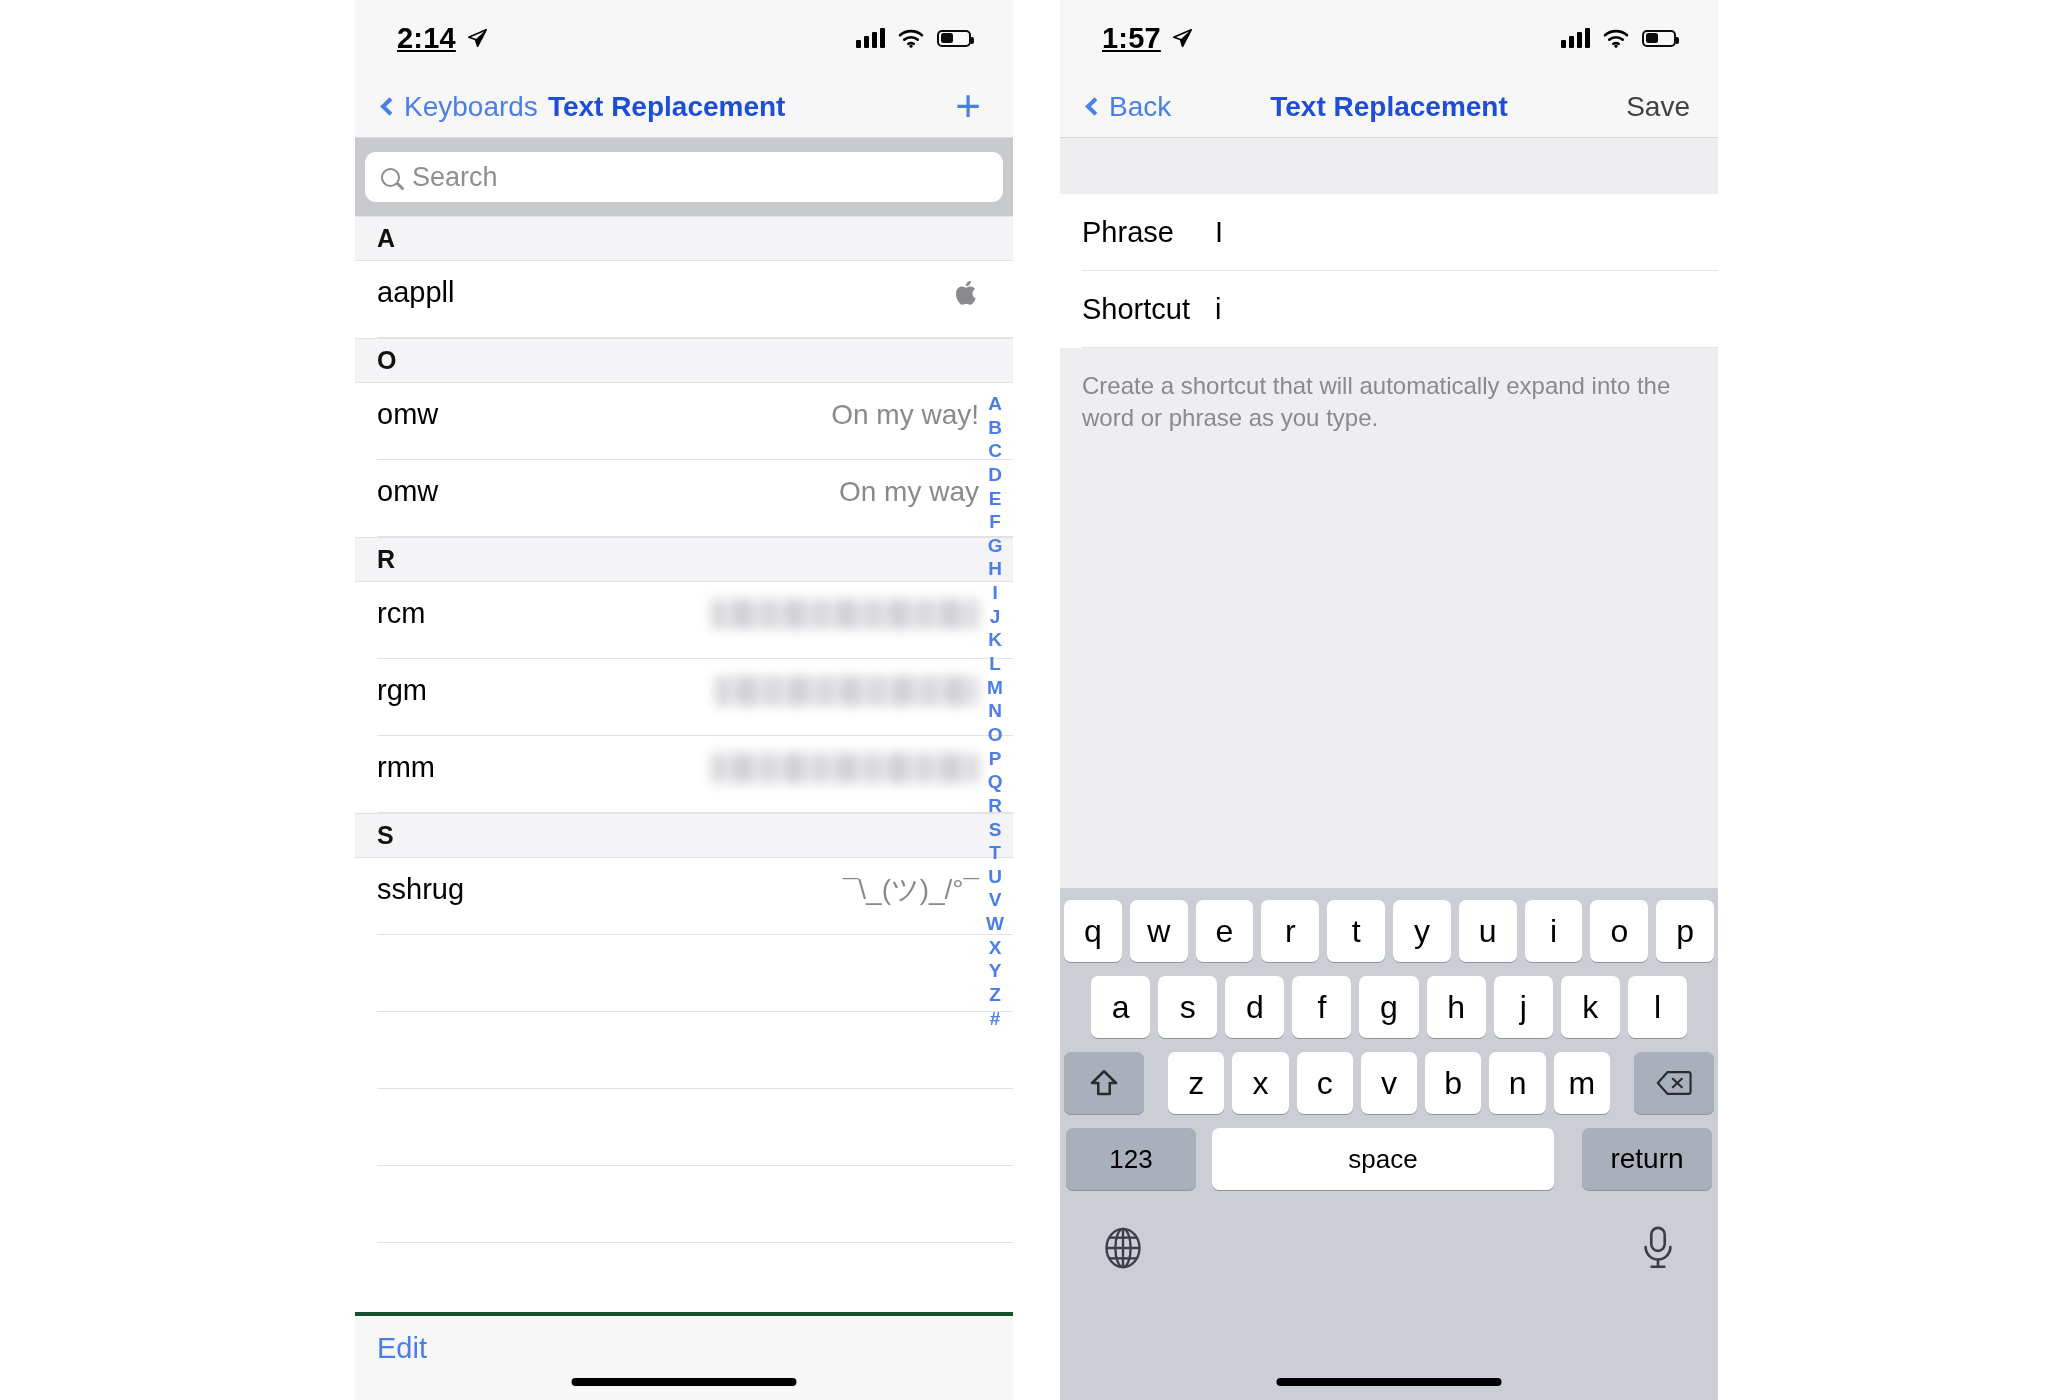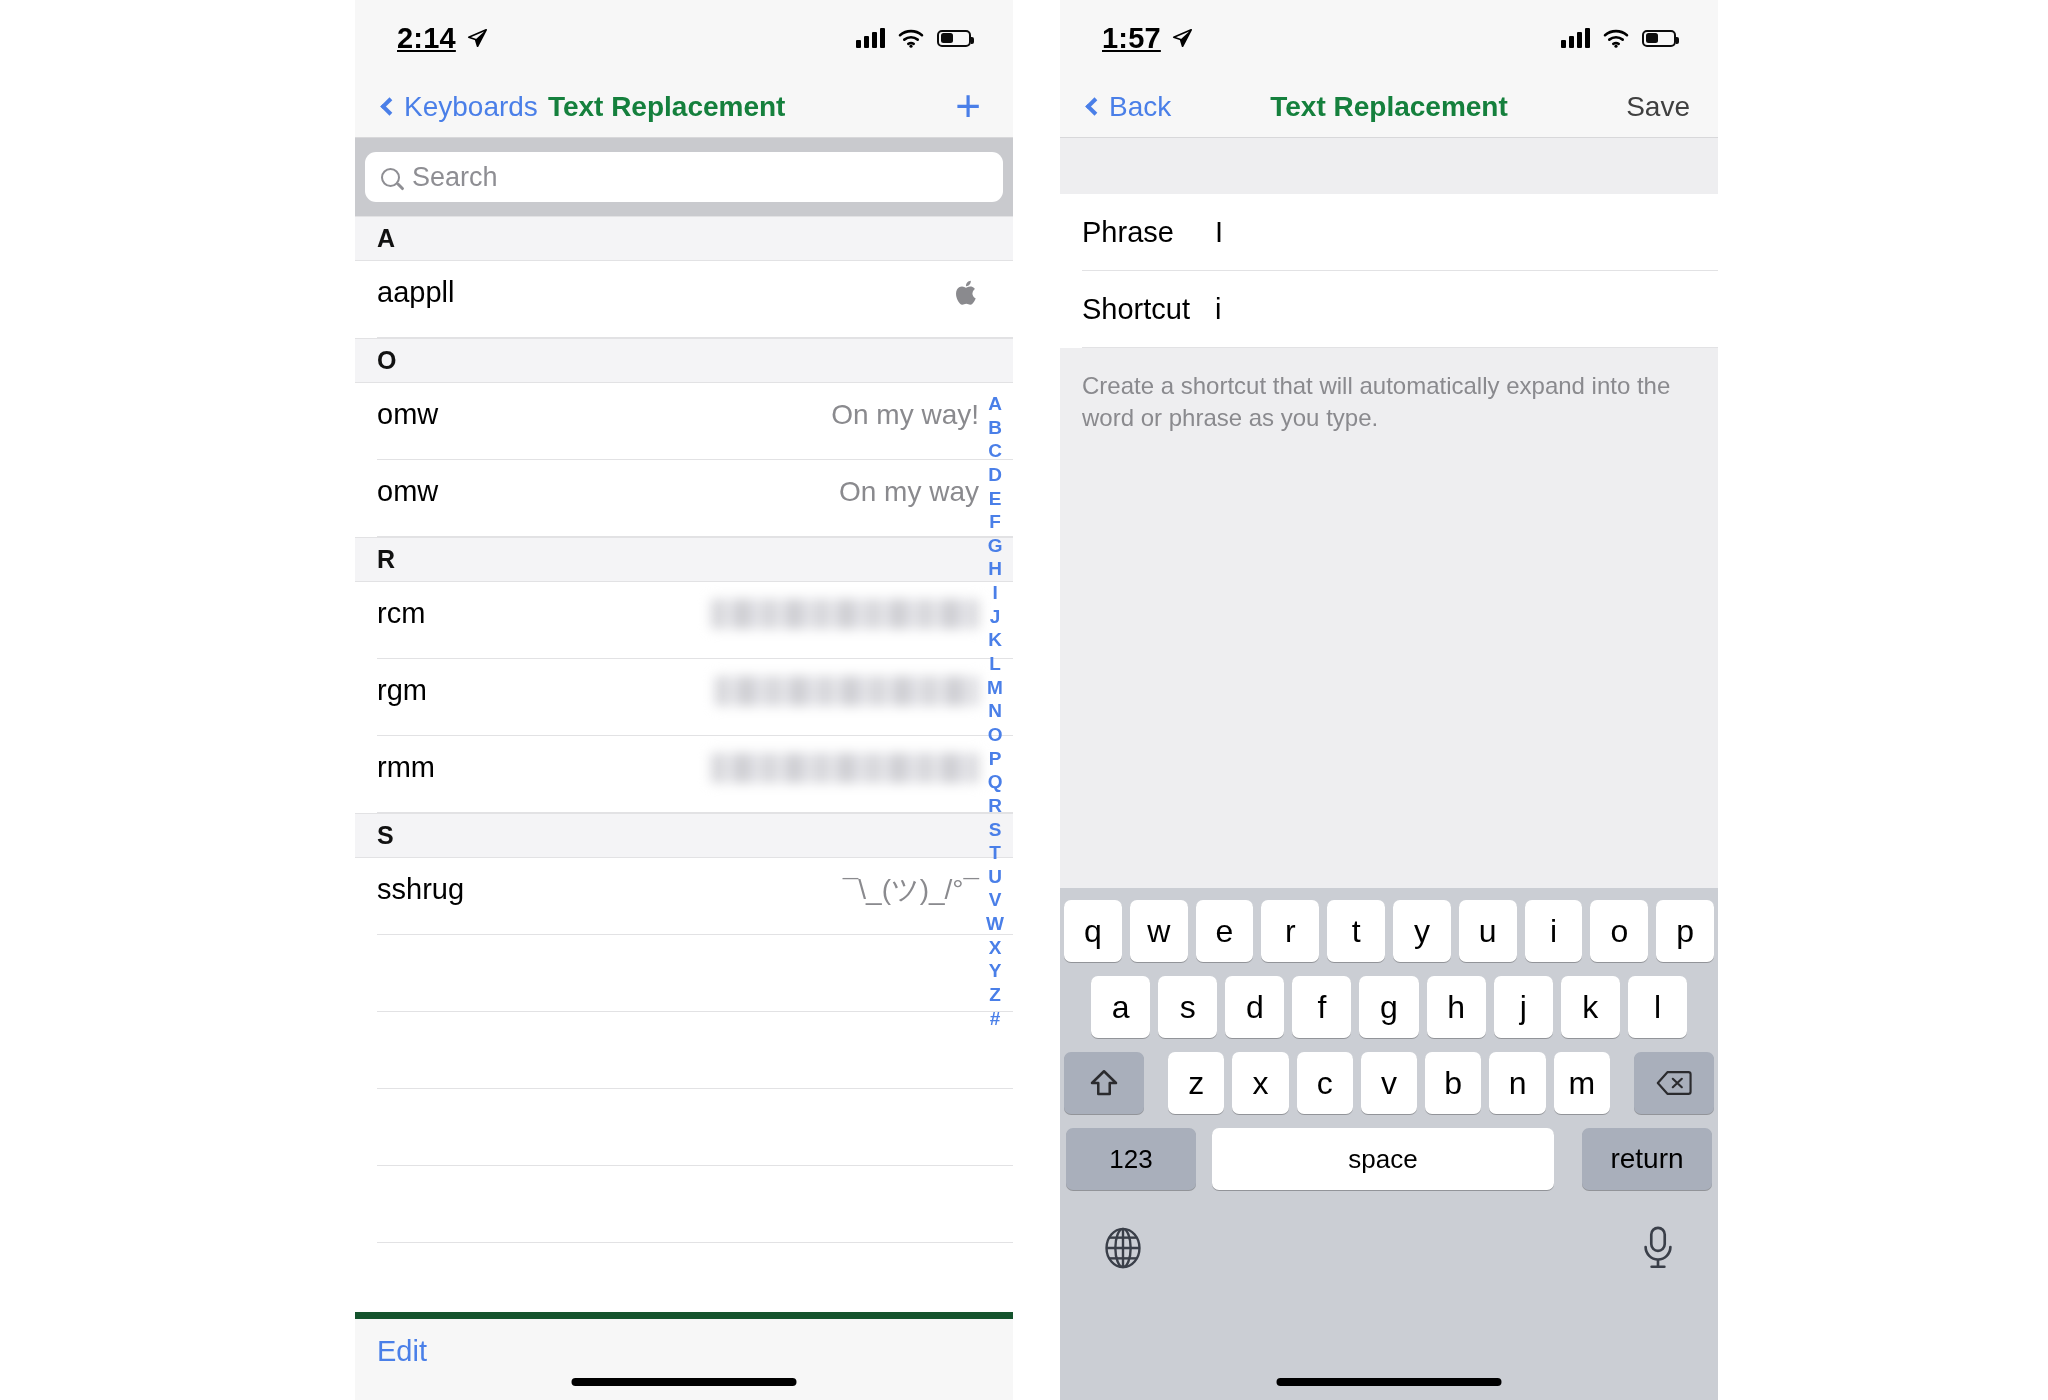--- a/index.html
+++ b/index.html
@@ -77,21 +77,21 @@
     color: #4a7fe8; font-size: 28px; cursor: pointer;
   }
   .chev {
     display:inline-block; width: 13px; height: 13px;
     border-left: 4.5px solid #4a7fe8;
     border-bottom: 4.5px solid #4a7fe8;
     transform: rotate(45deg);
     margin-right: 4px;
   }
   .nav-title {
-    font-size: 28px; font-weight: bold; color: #15803d;
+    font-size: 28px; font-weight: bold; color: #1d4ed8;
     white-space: nowrap;
   }
   .nav-left-title { margin-left: 10px; }
   .nav-spacer { flex: 1; }
   .plus-btn {
     color:#4a7fe8; font-size: 44px; font-weight: 300; line-height: 0.7;
     cursor:pointer; padding-right: 4px;
   }
   .nav-save { color:#404040; font-size: 28px; cursor:pointer; }
   .nav-center-abs {
@@ -170,21 +170,21 @@
     display:flex; flex-direction:column; align-items:center;
     color:#4a7fe8; font-size: 19px; line-height: 1.245;
     font-weight: 600;
     user-select:none; cursor:pointer;
   }
 
   
   .toolbar-bottom {
     position:absolute; left:0; right:0; bottom:0;
     height: 88px; background:#f7f7f7;
-    border-top: 7px solid #14532d;
+    border-top: 4px solid #14532d;
     display:flex; align-items:flex-start; padding: 16px 0 0 22px;
   }
   .edit-link { color:#4a7fe8; font-size: 29px; cursor:pointer; }
 
   .home-ind {
     position:absolute; left:50%; transform:translateX(-50%);
     bottom: 14px; width: 225px; height: 8px;
     background:#000; border-radius: 4px;
   }
 

